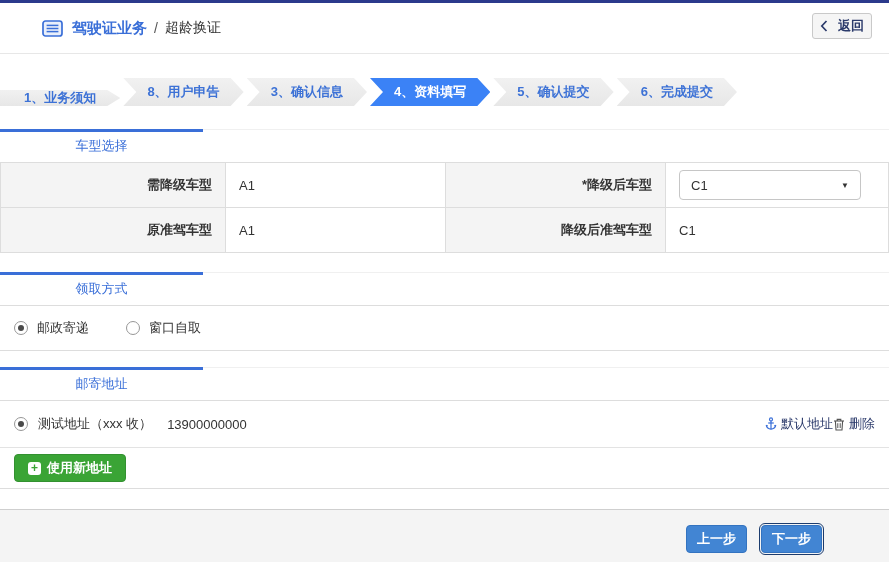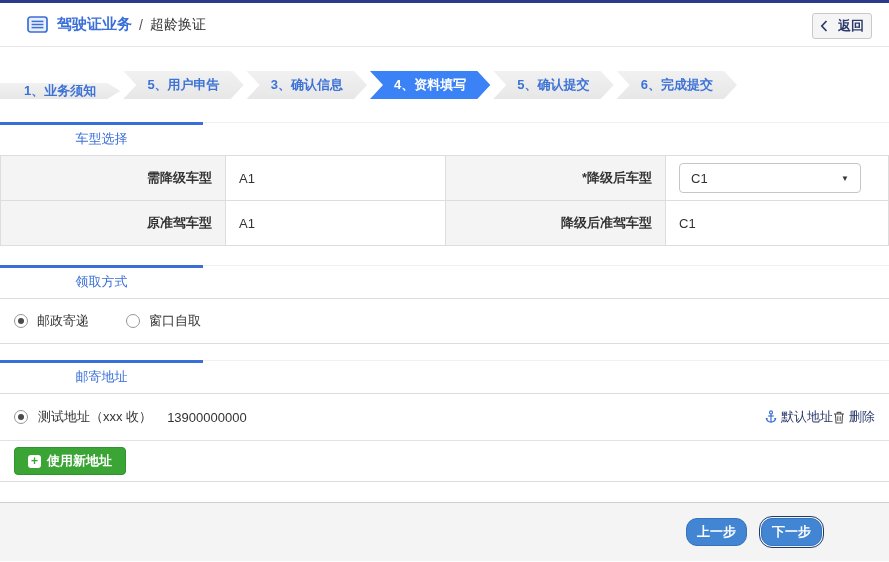--- a/index.html
+++ b/index.html
@@ -2,22 +2,22 @@
 <html><head>
 <meta charset="utf-8">
 <style>
   * { margin:0; padding:0; box-sizing:border-box; }
   html,body { width:889px; height:562px; background:#fff; overflow:hidden;
               font-family:"Liberation Sans","DejaVu Sans",sans-serif; color:#333; }
 
   .topbar { height:3px; background:#2b3a8c; }
 
   
-  .hdr { height:44px; border-bottom:1px solid #e7e7e7; display:flex; align-items:center;
-         padding-left:27px; position:relative; background:#fff; }
+  .hdr { height:51px; border-bottom:1px solid #e7e7e7; display:flex; align-items:center;
+         padding-left:42px; position:relative; background:#fff; }
   .hdr-title { color:#3a6fd8; font-size:15px; font-weight:bold; margin-left:9px; }
   .hdr-sep { margin:0 7px; color:#555; font-size:14px; }
   .hdr-sub { color:#333; font-size:14px; }
   .back-btn { position:absolute; right:17px; top:10px; width:60px; height:26px;
               background:#f5f5f5; border:1px solid #c9c9c9; border-radius:3px;
               color:#2b3a6b; font-size:13px; font-weight:bold; display:flex;
               align-items:center; justify-content:center; gap:10px; cursor:pointer;
               font-family:inherit; }
 
   
@@ -77,21 +77,21 @@
                cursor:pointer; font-family:inherit; }
   .plus-box { width:13px; height:13px; background:#fff; border-radius:3px; color:#3aa435;
               font-weight:bold; font-size:12px; line-height:13px; text-align:center;
               display:inline-block; }
 
   
   .pfoot { margin-top:20px; height:59px; background:#f4f4f4; border-top:1px solid #cfcfcf;
            display:flex; align-items:center; justify-content:flex-end; gap:14px;
            padding-right:67px; }
   .btn-blue { width:61px; height:28px; background:#4285d3; border:1px solid #3373c0;
-              border-radius:11px; color:#fff; font-size:13px; font-weight:bold;
+              border-radius:4px; color:#fff; font-size:13px; font-weight:bold;
               cursor:pointer; font-family:inherit; }
   .btn-next { outline:1px solid #1c3c6e; outline-offset:1px; }
 
   .mt23 { margin-top:23px; } .mt19 { margin-top:19px; } .mt16 { margin-top:16px;border-radius:23px; }
 </style>
 </head>
 <body>
 
 <div class="topbar"></div>
 
@@ -115,21 +115,21 @@
     </span>
     <span>返回</span>
   </button>
 </header>
 
 <nav class="steps">
   <div class="step first">
       <span>1、业务须知</span>
     </div>
   <div class="step">
-      <span>5、用户申告</span>
+      <span>8、用户申告</span>
     </div>
   <div class="step">
       <span>3、确认信息</span>
     </div>
   <div class="step active">
       <span>4、资料填写</span>
     </div>
   <div class="step">
       <span>5、确认提交</span>
     </div>

